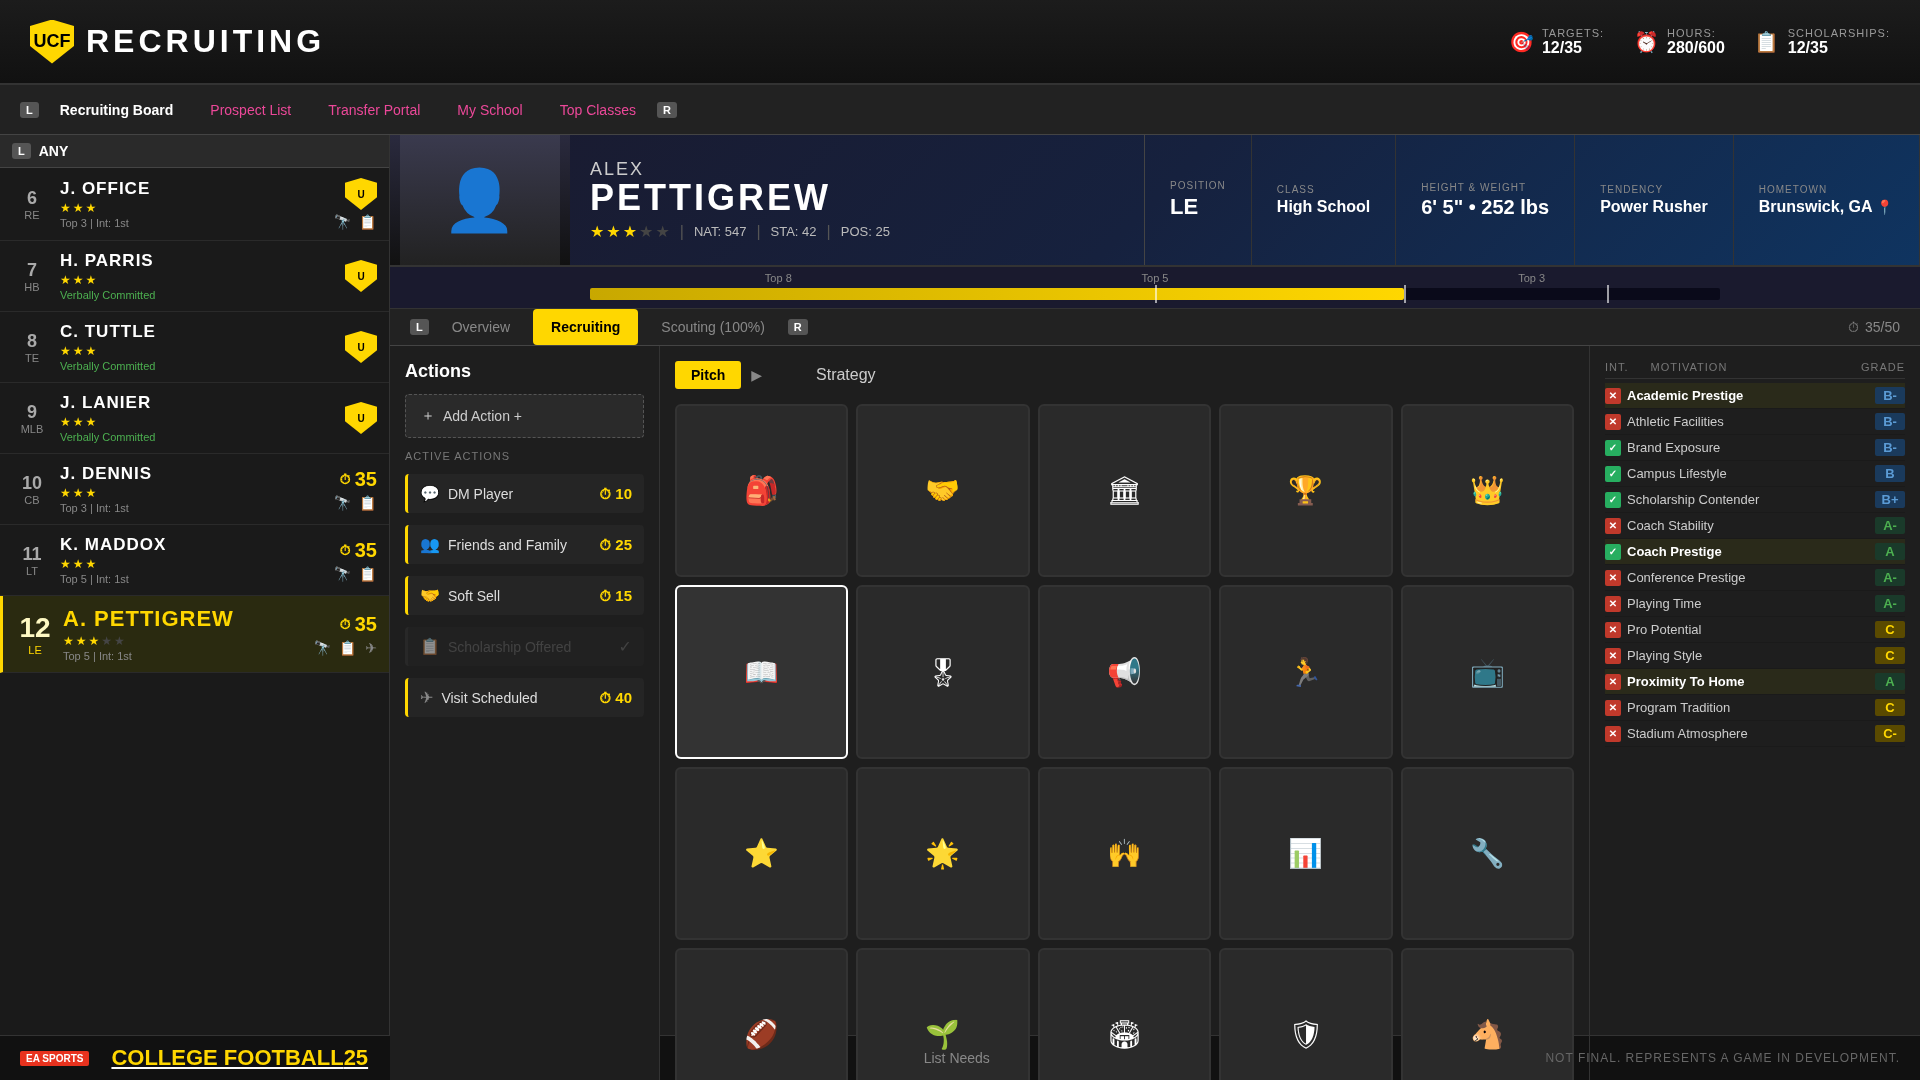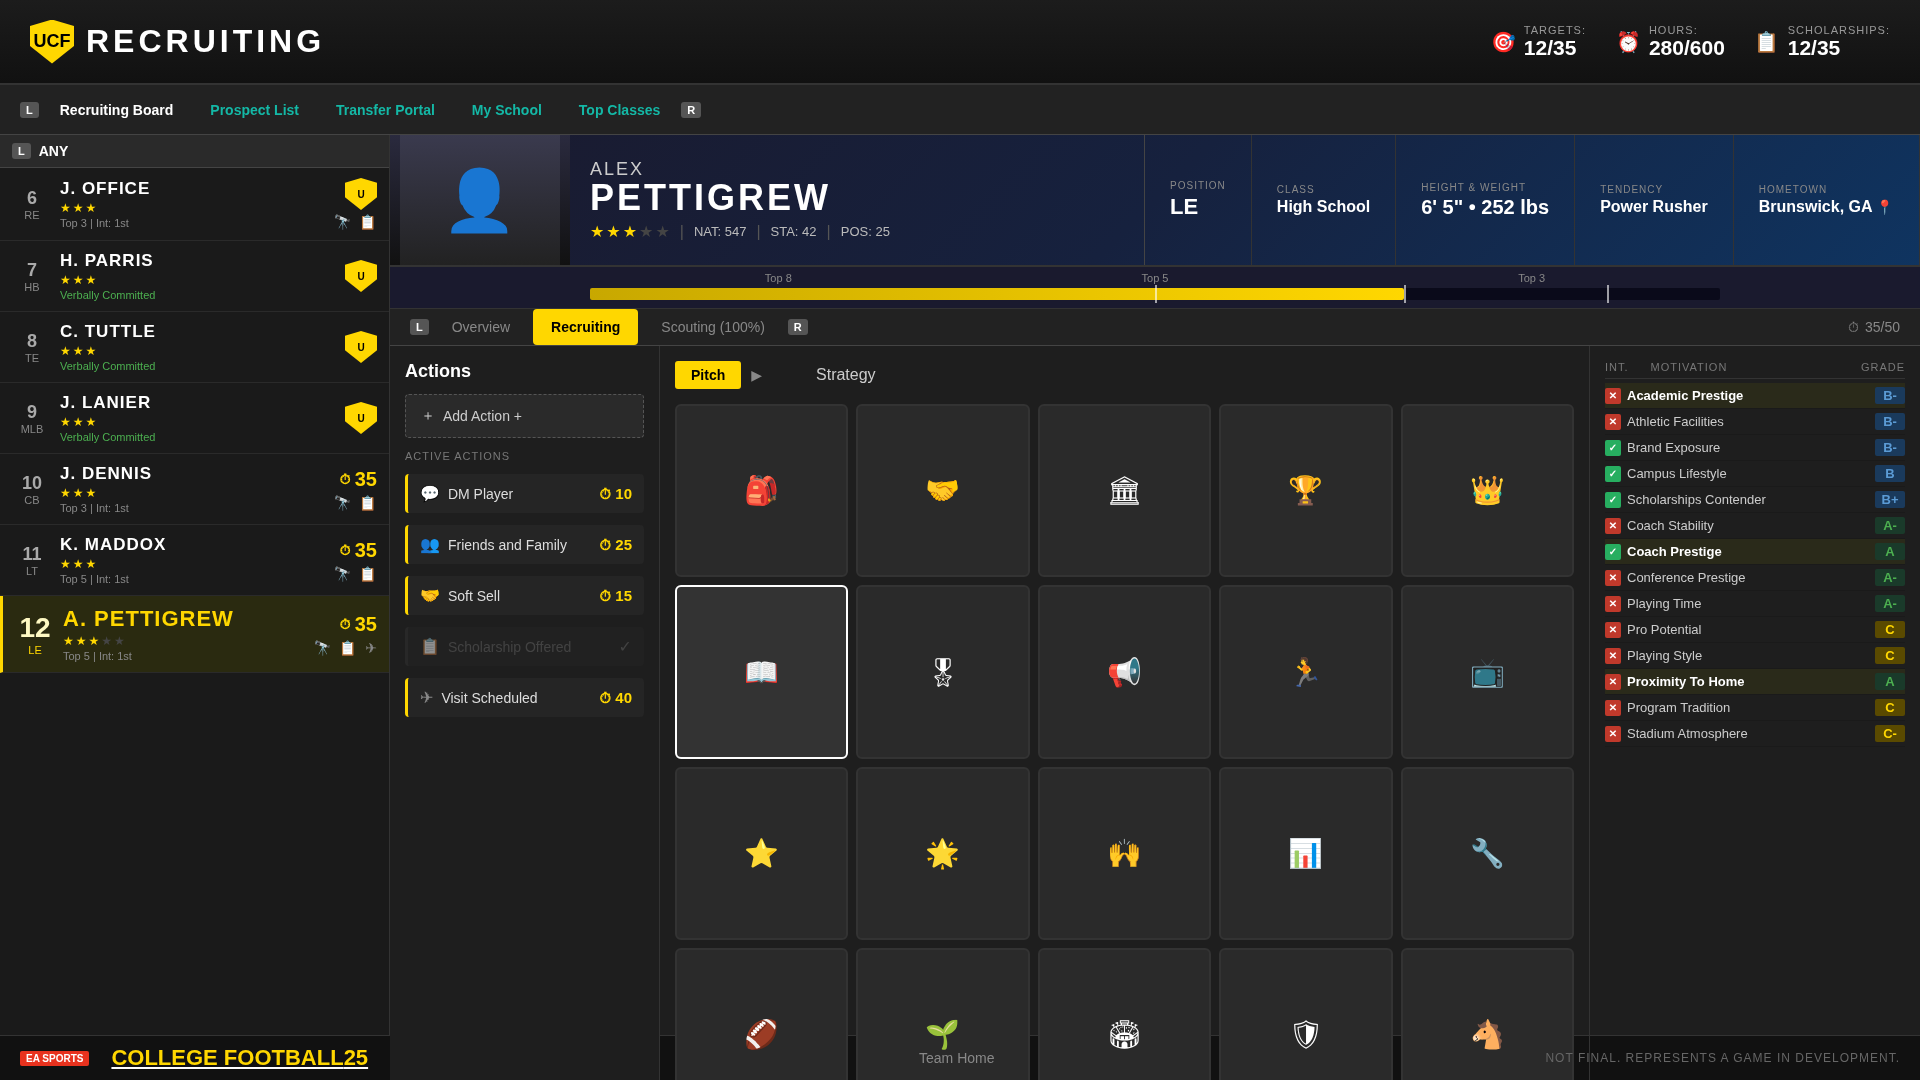--- a/index.html
+++ b/index.html
@@ -61,21 +61,21 @@
       font-size: 20px;
       color: #aaa;
     }
     .stat-label {
       font-size: 11px;
       color: #999;
       text-transform: uppercase;
       letter-spacing: 1px;
     }
     .stat-value {
-      font-size: 21px;
+      font-size: 16px;
       font-weight: bold;
       color: #fff;
     }
 
     
     .nav-bar {
       background: #222;
       height: 50px;
       display: flex;
       align-items: center;
@@ -87,25 +87,24 @@
       background: #555;
       color: #fff;
       font-size: 11px;
       font-weight: bold;
       padding: 2px 6px;
       border-radius: 3px;
     }
     .nav-item {
       padding: 8px 16px;
       font-size: 14px;
-      color: #14b8a6;
+      color: #ec4899;
       cursor: pointer;
       border-radius: 4px;
       white-space: nowrap;
-      font-weight: bold;
     }
     .nav-item.active { color: #fff; font-weight: bold; }
 
     
     .main-content {
       display: flex;
       height: calc(1080px - 85px - 50px - 45px);
     }
 
     
@@ -982,21 +981,21 @@
         </div>
 
         <div class="motivation-row">
           <div class="motivation-indicator indicator-check">✓</div>
           <span class="motivation-name">Campus Lifestyle</span>
           <span class="motivation-grade grade-b">B</span>
         </div>
 
         <div class="motivation-row">
           <div class="motivation-indicator indicator-check">✓</div>
-          <span class="motivation-name">Scholarships Contender</span>
+          <span class="motivation-name">Scholarship Contender</span>
           <span class="motivation-grade grade-b-plus">B+</span>
         </div>
 
         <div class="motivation-row">
           <div class="motivation-indicator indicator-x">✕</div>
           <span class="motivation-name">Coach Stability</span>
           <span class="motivation-grade grade-a-minus">A-</span>
         </div>
 
         <div class="motivation-row row-highlight">
@@ -1052,15 +1051,15 @@
   </div>
 </div>
 
 <div class="bottom-bar">
   <div class="ea-logo">
     <span class="ea-badge">EA SPORTS</span>
     <span class="game-title">
       <span>COLLEGE FOOTBALL</span><span style="color:#FFD700;">25</span>
     </span>
   </div>
-  <div class="team-needs">Team Home</div>
+  <div class="team-needs">List Needs</div>
   <div class="disclaimer">NOT FINAL. REPRESENTS A GAME IN DEVELOPMENT.</div>
 </div>
 
 </body></html>

